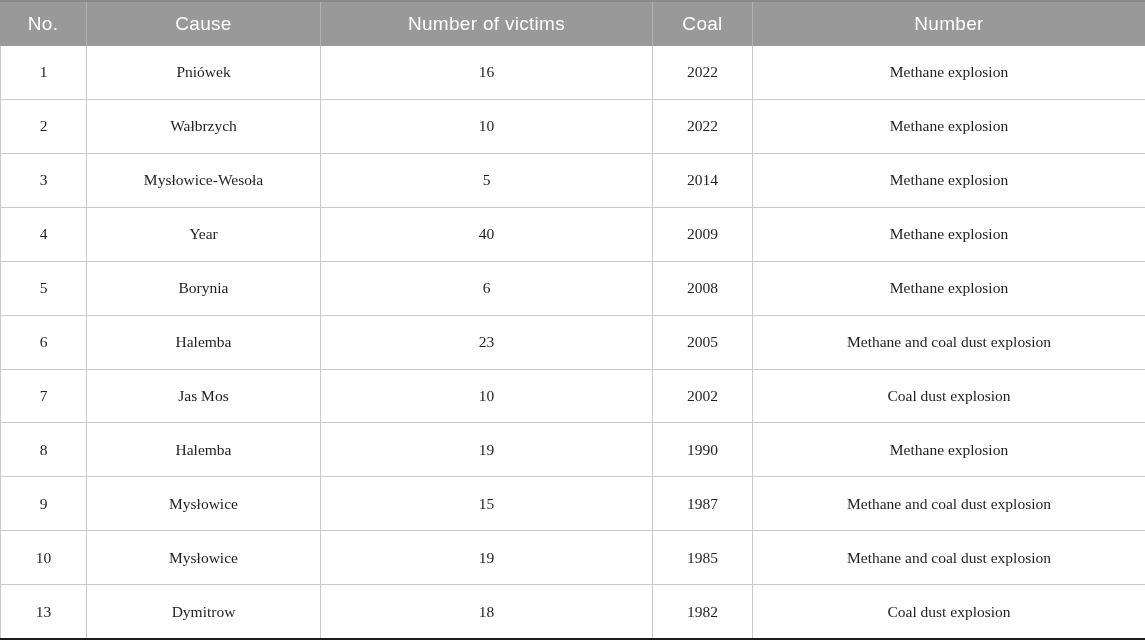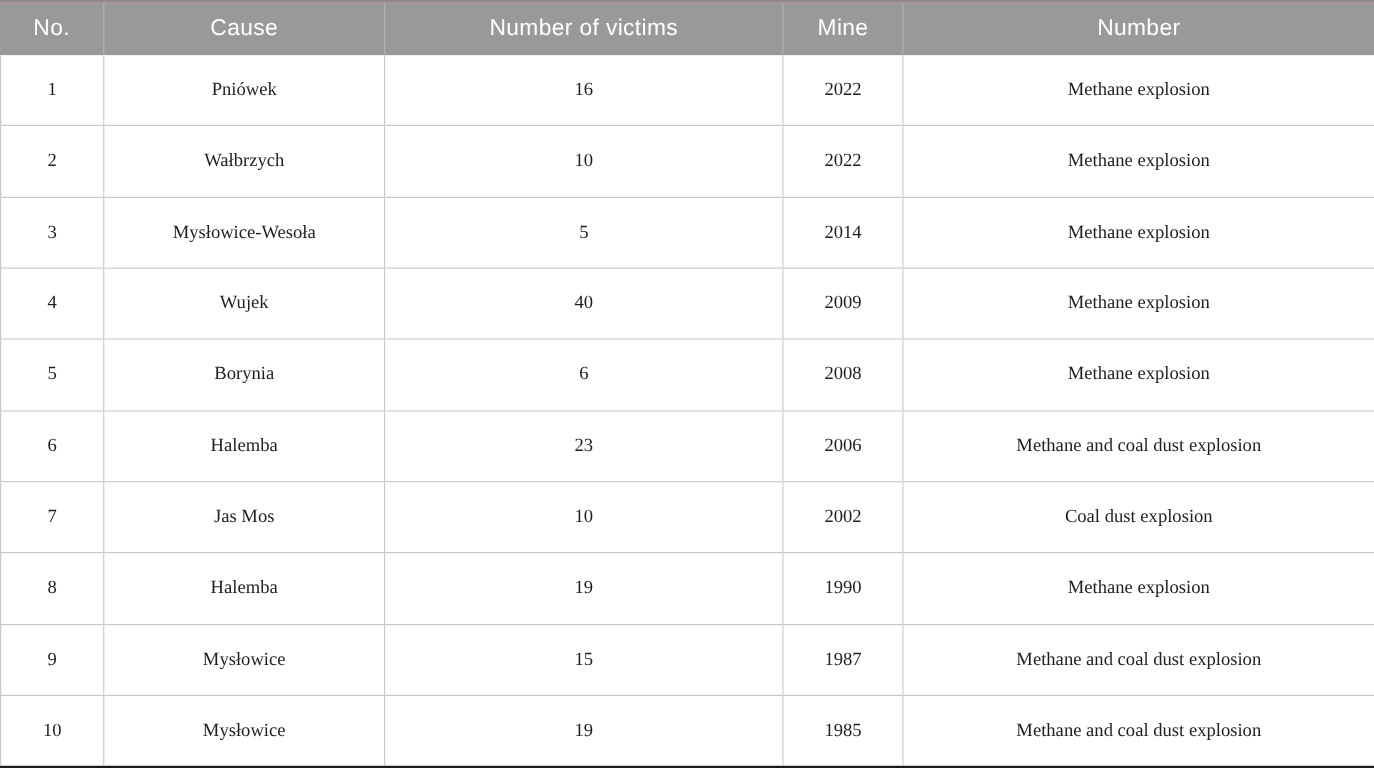--- a/index.html
+++ b/index.html
@@ -4,21 +4,21 @@
 <style>
   html, body {
     margin: 0;
     padding: 0;
     background: #ffffff;
   }
   .table-wrap {
     width: 1145px;
     height: 640px;
     overflow: hidden;
-    background: #f9a8d4;
+    background: #7dd3fc;
   }
   table.data-table {
     width: 1145px;
     height: 640px;
     border-collapse: separate;
     border-spacing: 0;
     table-layout: fixed;
     border-top: 2px solid #8a8a8a;
     border-bottom: 2px solid #1c1c1c;
   }
@@ -79,21 +79,21 @@
       <col class="col-mine">
       <col class="col-victims">
       <col class="col-year">
       <col class="col-cause">
     </colgroup>
     <thead>
       <tr>
         <th>No.</th>
         <th>Cause</th>
         <th>Number of victims</th>
-        <th>Mine</th>
+        <th>Coal</th>
         <th>Number</th>
       </tr>
     </thead>
     <tbody>
         <tr>
           <td>1</td>
           <td>Pniówek</td>
           <td>16</td>
           <td>2022</td>
           <td>Methane explosion</td>
@@ -107,37 +107,37 @@
         </tr>
         <tr>
           <td>3</td>
           <td>Mysłowice-Wesoła</td>
           <td>5</td>
           <td>2014</td>
           <td>Methane explosion</td>
         </tr>
         <tr>
           <td>4</td>
-          <td>Wujek</td>
+          <td>Year</td>
           <td>40</td>
           <td>2009</td>
           <td>Methane explosion</td>
         </tr>
         <tr>
           <td>5</td>
           <td>Borynia</td>
           <td>6</td>
           <td>2008</td>
           <td>Methane explosion</td>
         </tr>
         <tr>
           <td>6</td>
           <td>Halemba</td>
           <td>23</td>
-          <td>2006</td>
+          <td>2005</td>
           <td>Methane and coal dust explosion</td>
         </tr>
         <tr>
           <td>7</td>
           <td>Jas Mos</td>
           <td>10</td>
           <td>2002</td>
           <td>Coal dust explosion</td>
         </tr>
         <tr>
@@ -154,15 +154,22 @@
           <td>1987</td>
           <td>Methane and coal dust explosion</td>
         </tr>
         <tr>
           <td>10</td>
           <td>Mysłowice</td>
           <td>19</td>
           <td>1985</td>
           <td>Methane and coal dust explosion</td>
         </tr>
+        <tr>
+          <td>13</td>
+          <td>Dymitrow</td>
+          <td>18</td>
+          <td>1982</td>
+          <td>Coal dust explosion</td>
+        </tr>
       </tbody>
   </table>
 </div>
 
 </body></html>

